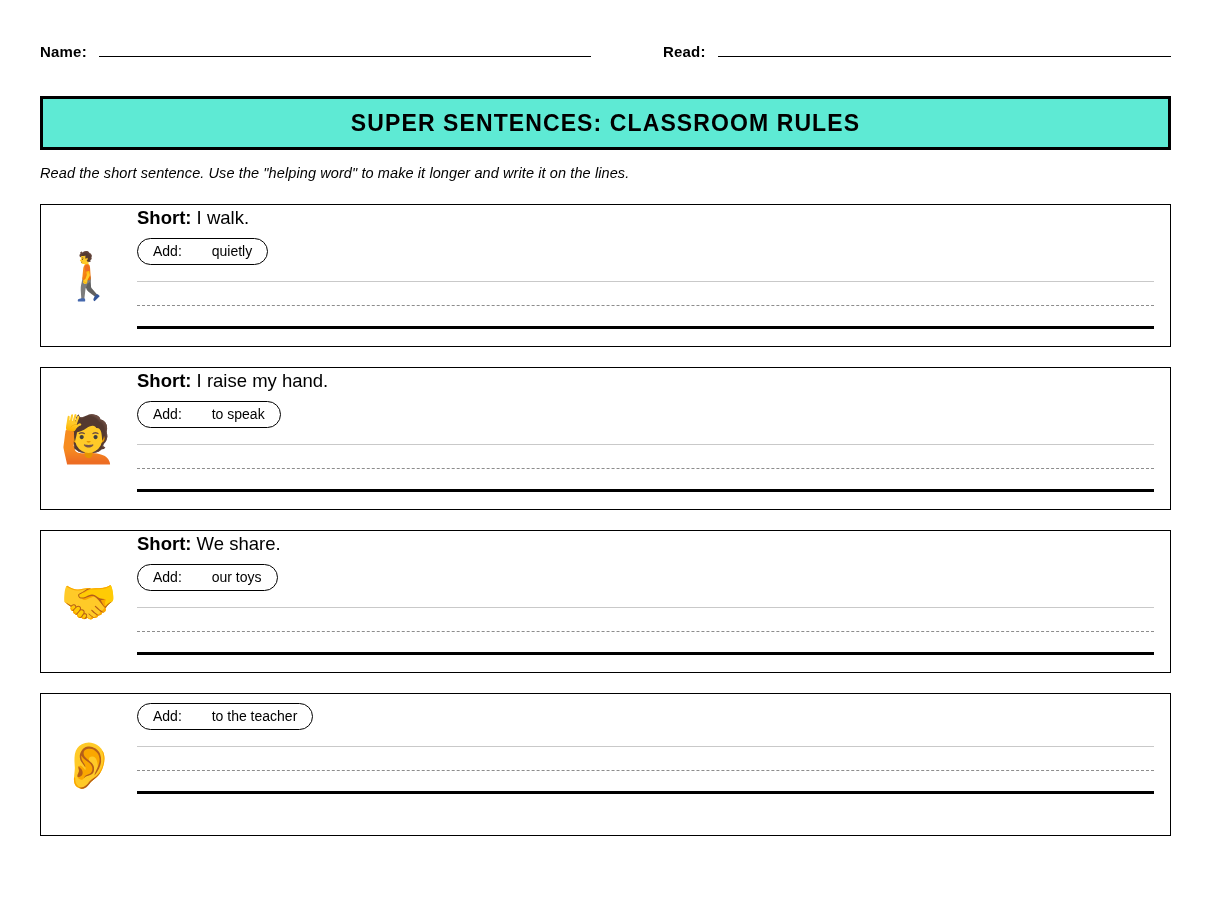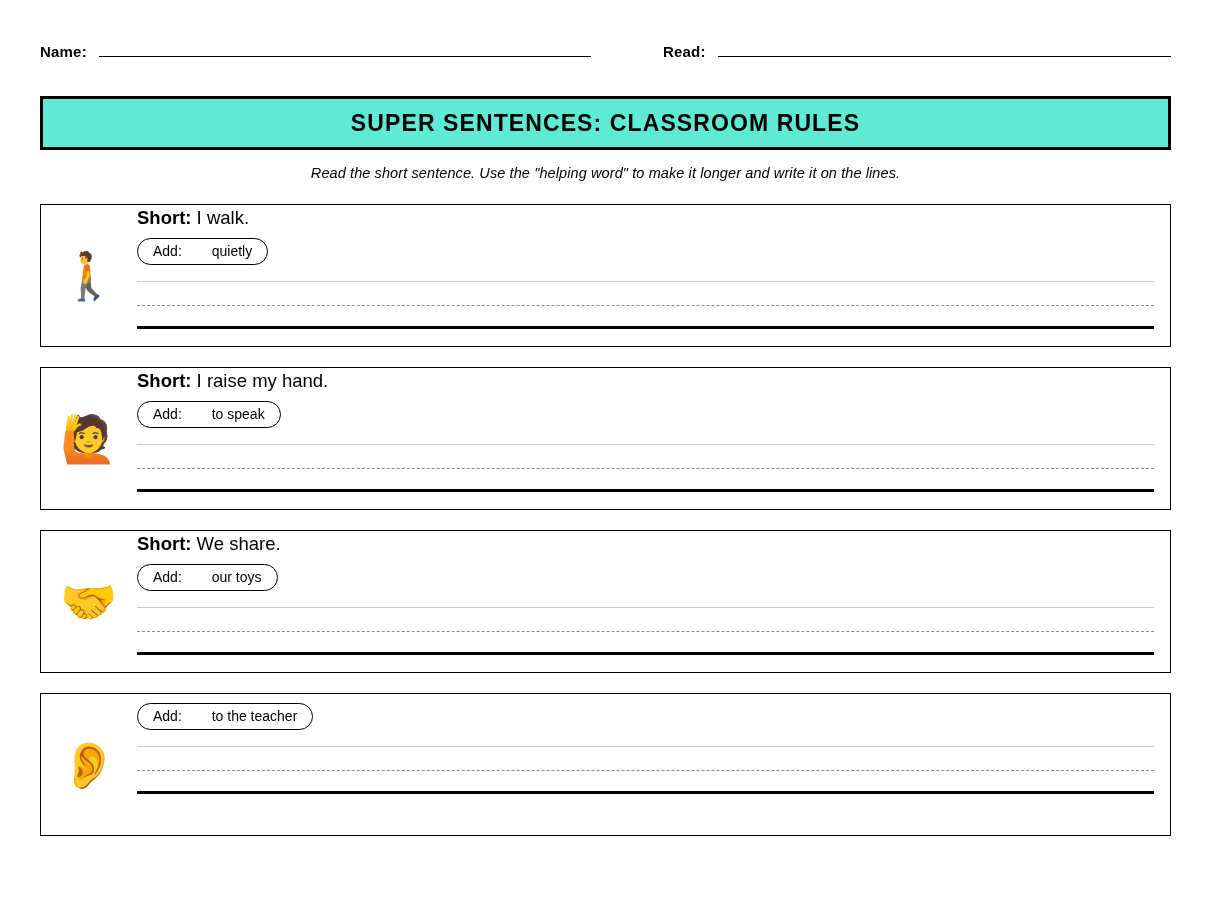--- a/index.html
+++ b/index.html
@@ -63,21 +63,20 @@
   }
   .title-text {
     font-size: 23px;
     font-weight: bold;
     letter-spacing: 1.1px;
     text-transform: uppercase;
     white-space: nowrap;
   }
   .instruction {
     margin-top: 15px;
-    text-align: center;
     font-size: 14.5px;
     font-style: italic;
     letter-spacing: 0.1px;
   }
 
   
   .cards {
     margin-top: 23px;
     display: flex;
     flex-direction: column;

